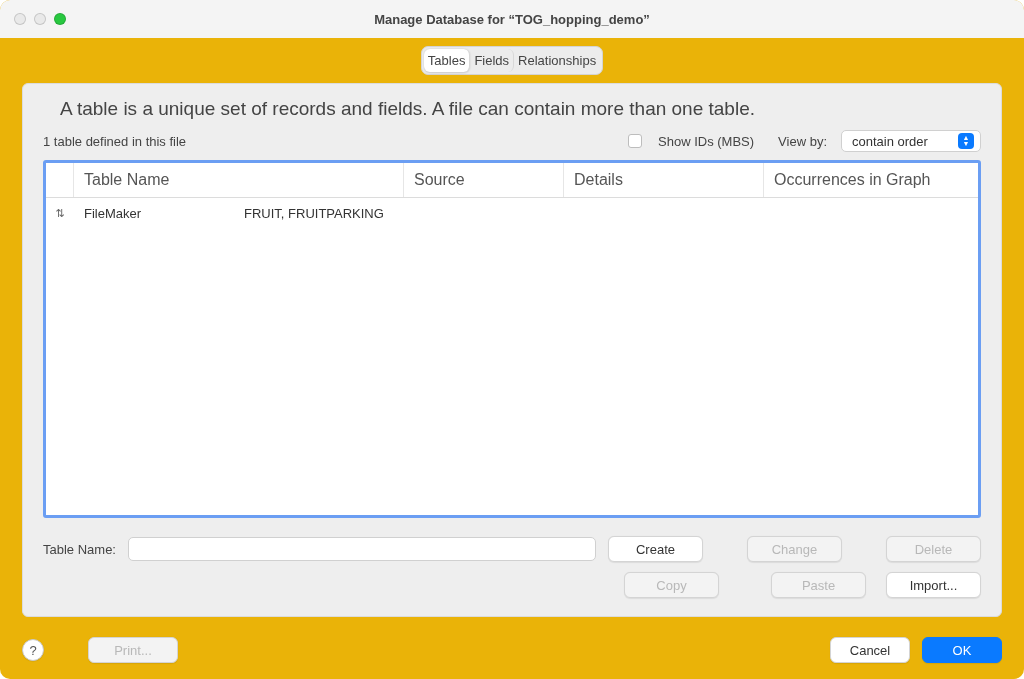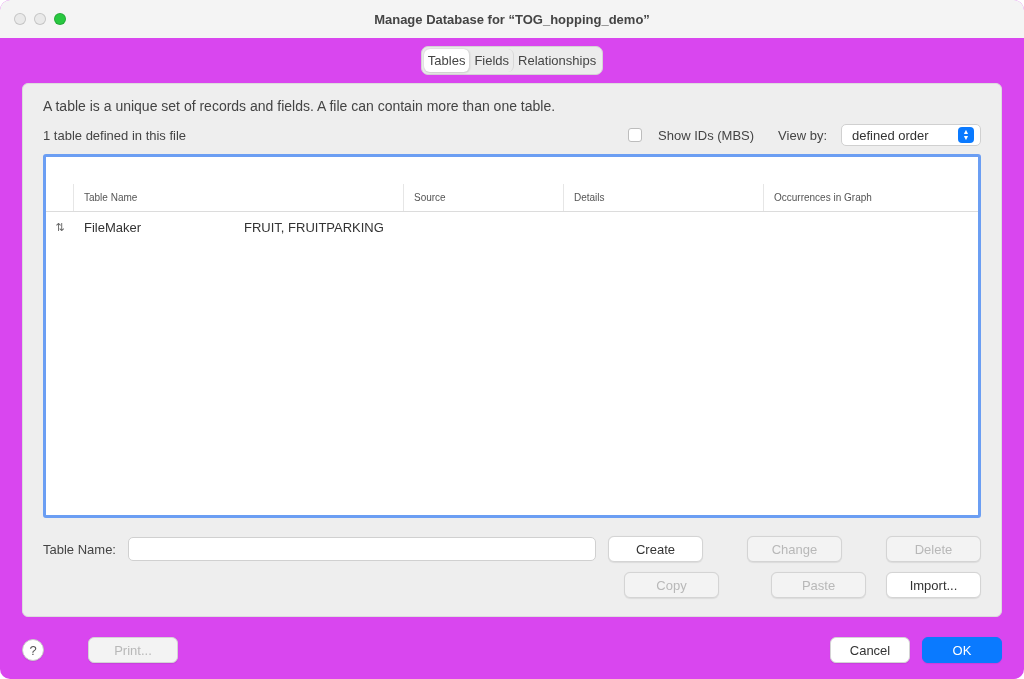--- a/index.html
+++ b/index.html
@@ -8,21 +8,21 @@
       font-size: 13px;
       background: #fff;
       width: 1024px;
       height: 679px;
       overflow: hidden;
       color: #333;
     }
     .window {
       width: 100%;
       height: 100%;
-      background: #d946ef;
+      background: #eab308;
       border-radius: 10px;
       display: flex;
       flex-direction: column;
     }
     .titlebar {
       height: 38px;
       display: flex;
       align-items: center;
       padding: 0 12px;
       position: relative;
@@ -89,22 +89,23 @@
       flex: 1;
       background: #eeeeee;
       border: 1px solid #dcdcdc;
       border-radius: 6px;
       padding: 14px 20px 18px 20px;
       display: flex;
       flex-direction: column;
     }
     .desc {
       color: #444;
-      font-size: 14px;
+      font-size: 19px;
       margin-bottom: 10px;
+      margin-left: 17px;
     }
     .meta-row {
       display: flex;
       align-items: center;
       margin-bottom: 8px;
       gap: 14px;
     }
     .meta-count {
       flex: 1;
       color: #444;
@@ -157,23 +158,22 @@
       border-radius: 3px;
       background: #fff;
       overflow: hidden;
       display: flex;
       flex-direction: column;
     }
     .table-header {
       display: flex;
       background: #fff;
       border-bottom: 1px solid #dcdcdc;
-      font-size: 10px;
+      font-size: 16px;
       color: #555;
-      margin-top: 27px;
     }
     .th {
       padding: 8px 10px;
       border-right: 1px solid #e6e6e6;
     }
     .th:last-child { border-right: none; }
     .col-handle { width: 28px; }
     .col-name { width: 330px; }
     .col-source { width: 160px; }
     .col-details { width: 200px; }
@@ -302,21 +302,21 @@
       <div class="desc">A table is a unique set of records and fields. A file can contain more than one table.</div>
 
       <div class="meta-row">
         <div class="meta-count">1 table defined in this file</div>
         <div class="checkbox-wrap">
           <div class="mac-checkbox"></div>
           <span>Show IDs (MBS)</span>
         </div>
         <div class="viewby-label">View by:</div>
         <div class="mac-select">
-          <span>defined order</span>
+          <span>contain order</span>
           <span class="select-arrows">
             <span>▲</span>
               <span>▼</span>
           </span>
         </div>
       </div>
 
       <div class="table-container">
         <div class="table-header">
           <div class="th col-handle"></div>

